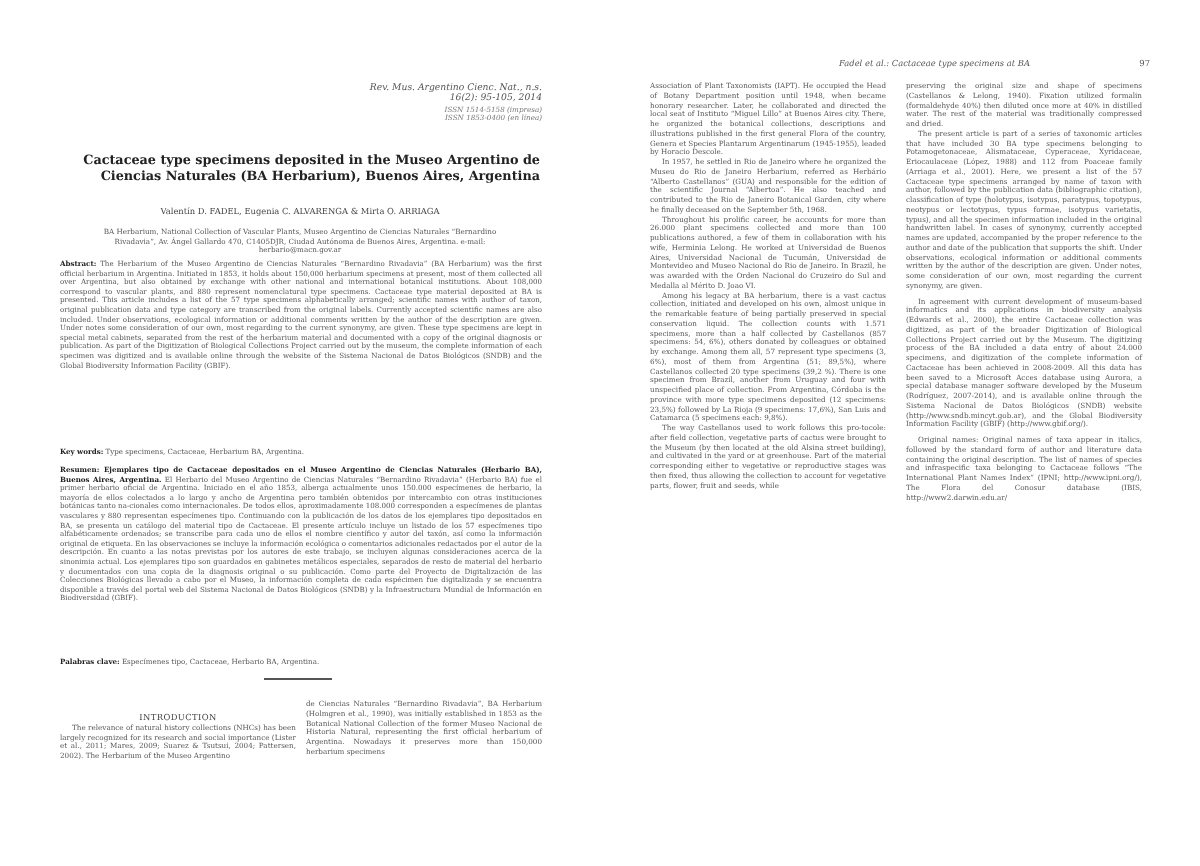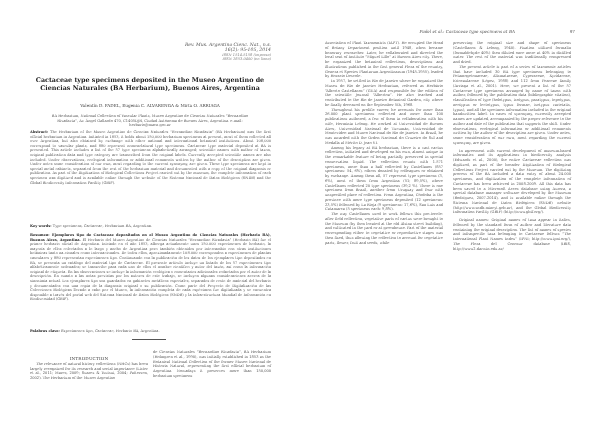--- a/index.html
+++ b/index.html
@@ -6,21 +6,21 @@
   body { width:600px; height:433px; position:relative; overflow:hidden;
          font-family:"DejaVu Serif","Liberation Serif",serif; color:#2a2a2a; }
   .page { position:absolute; top:0; height:433px; }
   #left-page { left:0; width:300px; }
   #right-page { left:300px; width:300px; }
 
   .journal-ref { position:absolute; right:29px; top:42px; text-align:right;
                  font-size:4.6px; line-height:5.4px; font-style:italic; color:#555; }
   .journal-ref .issn { font-size:3.6px; line-height:4.6px; color:#777; }
 
-  .title { position:absolute; left:30px; width:240px; top:76px; text-align:center;
+  .title { position:absolute; left:30px; width:240px; top:76px; text-align:right;
            font-weight:bold; font-size:6.4px; line-height:8px; color:#222; }
   .authors { position:absolute; left:30px; width:240px; top:103px; text-align:center;
              font-size:4.2px; color:#444; }
   .affil { position:absolute; left:48px; width:204px; top:114px; text-align:center;
            font-size:3.6px; line-height:4.6px; color:#555; }
 
   .block { position:absolute; left:30px; width:241px; font-size:3.55px; line-height:4.6px;
            text-align:justify; color:#555; }
   .block b { color:#222; }
   #abstract-block { top:130px; }

